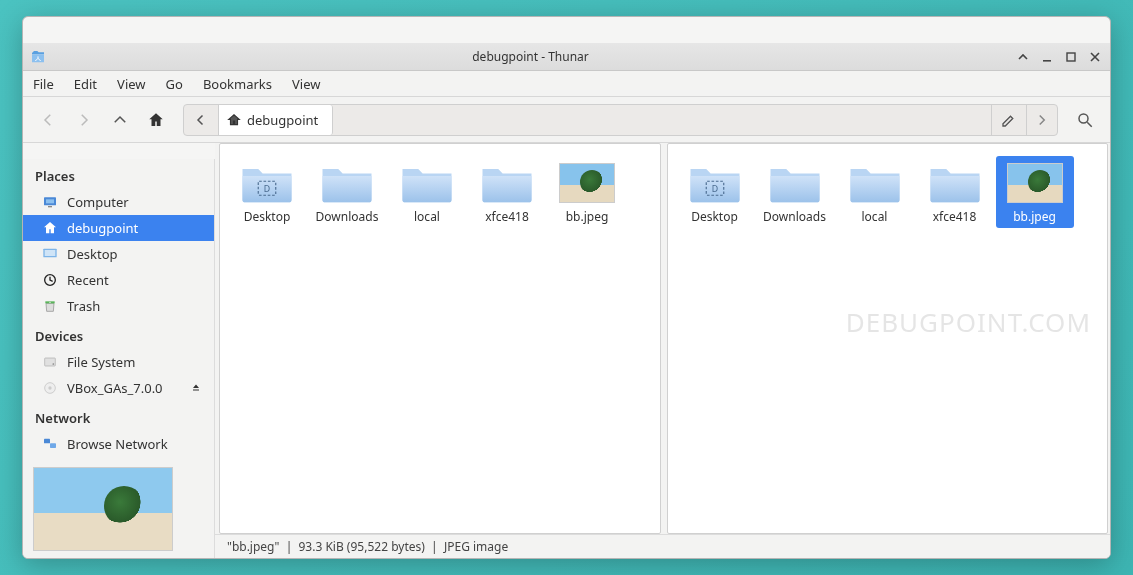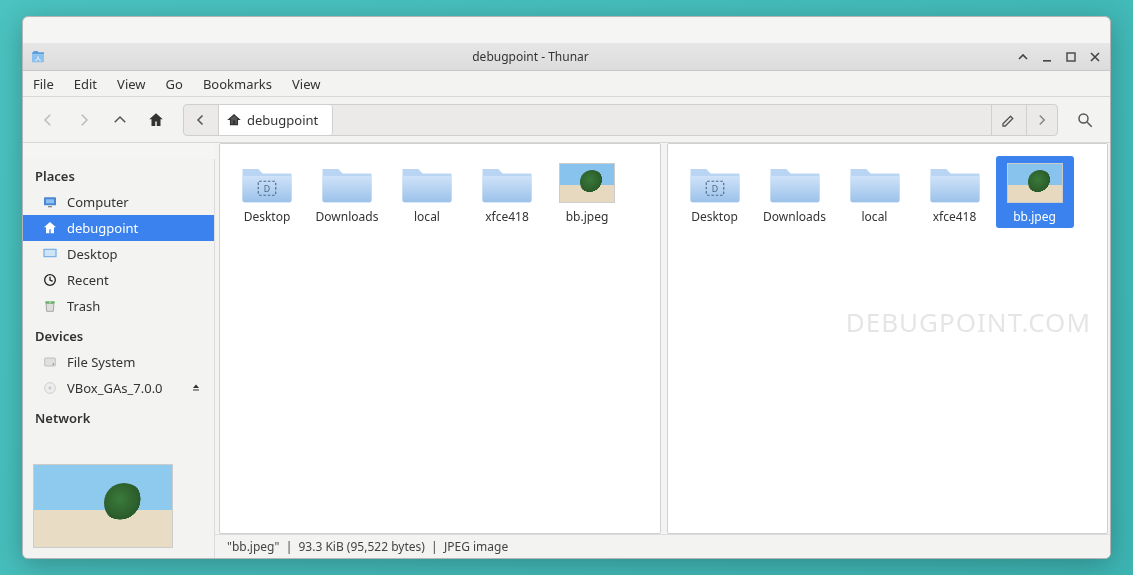--- a/index.html
+++ b/index.html
@@ -366,20 +366,29 @@
               <circle cx="12" cy="12" r="2.5" fill="#ccc"></circle>
             </svg>
           </span>
         <span>VBox_GAs_7.0.0</span>
         <span class="eject"><svg viewBox="0 0 24 24" width="12" height="12">
               <path d="M6 14l6-7 6 7H6zm0 3h12v2H6z" fill="#333"></path>
             </svg></span>
       </div>
 
       <div class="section-title">Network</div>
+      <div class="side-item">
+        <span class="icon">
+            <svg viewBox="0 0 24 24" class="svg16">
+              <rect x="3" y="4" width="9" height="7" rx="1" fill="#4a88d6"></rect>
+              <rect x="12" y="11" width="9" height="7" rx="1" fill="#6fa8e8"></rect>
+            </svg>
+          </span>
+        <span>Browse Network</span>
+      </div>
 
       <div class="preview">
         <div class="thumb"></div>
       </div>
     </div>
 
     <div class="panes">
       <div class="panes-row">
         <div class="pane" id="pane-left">
             <div class="item">

